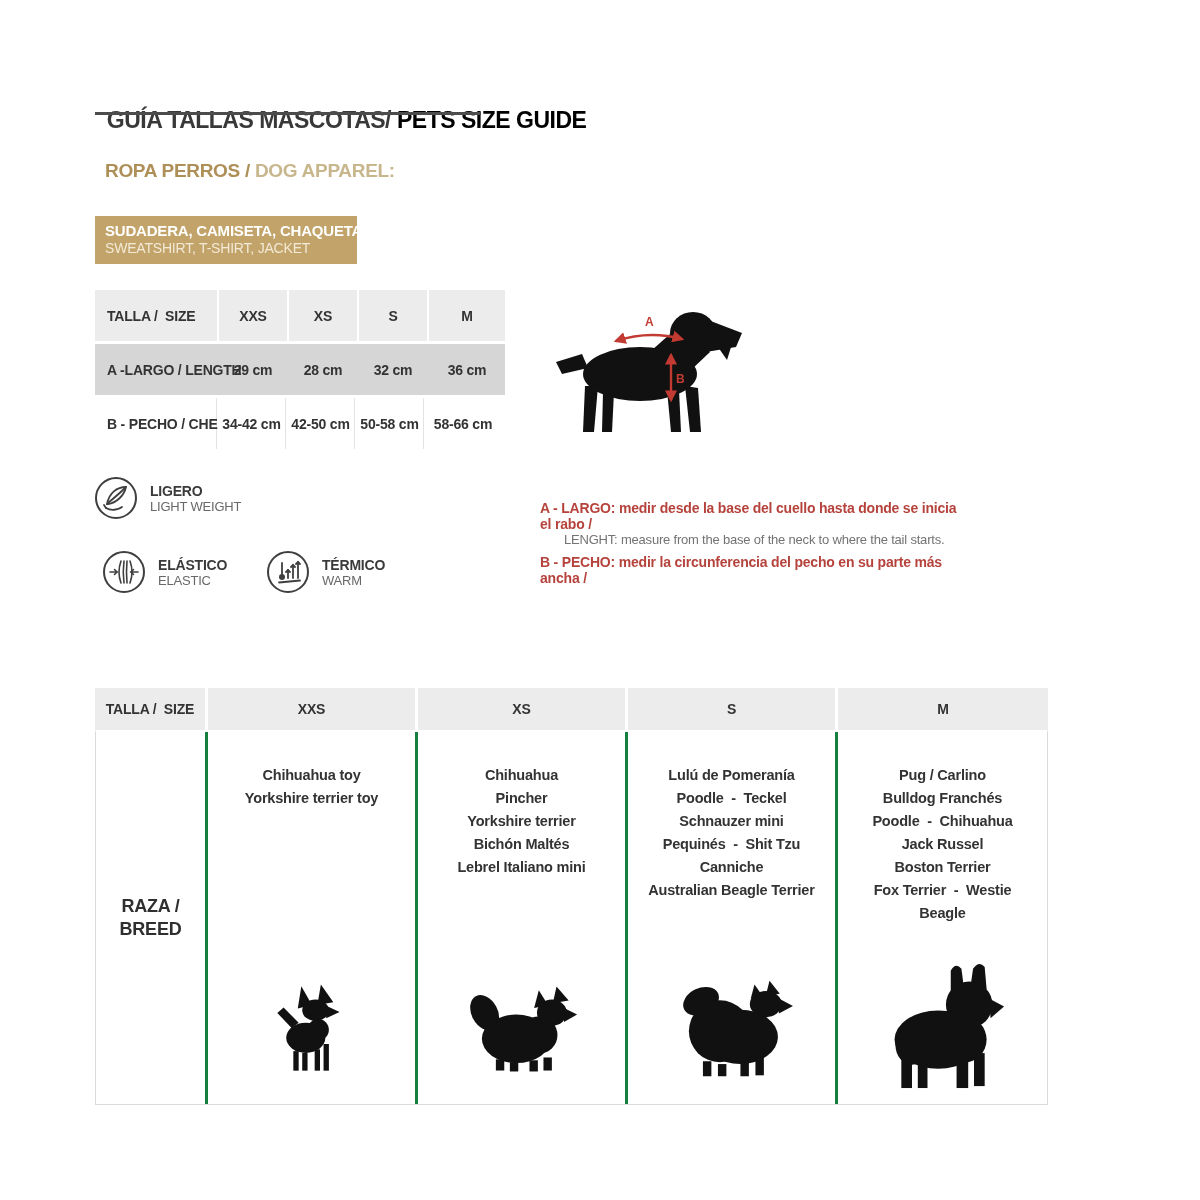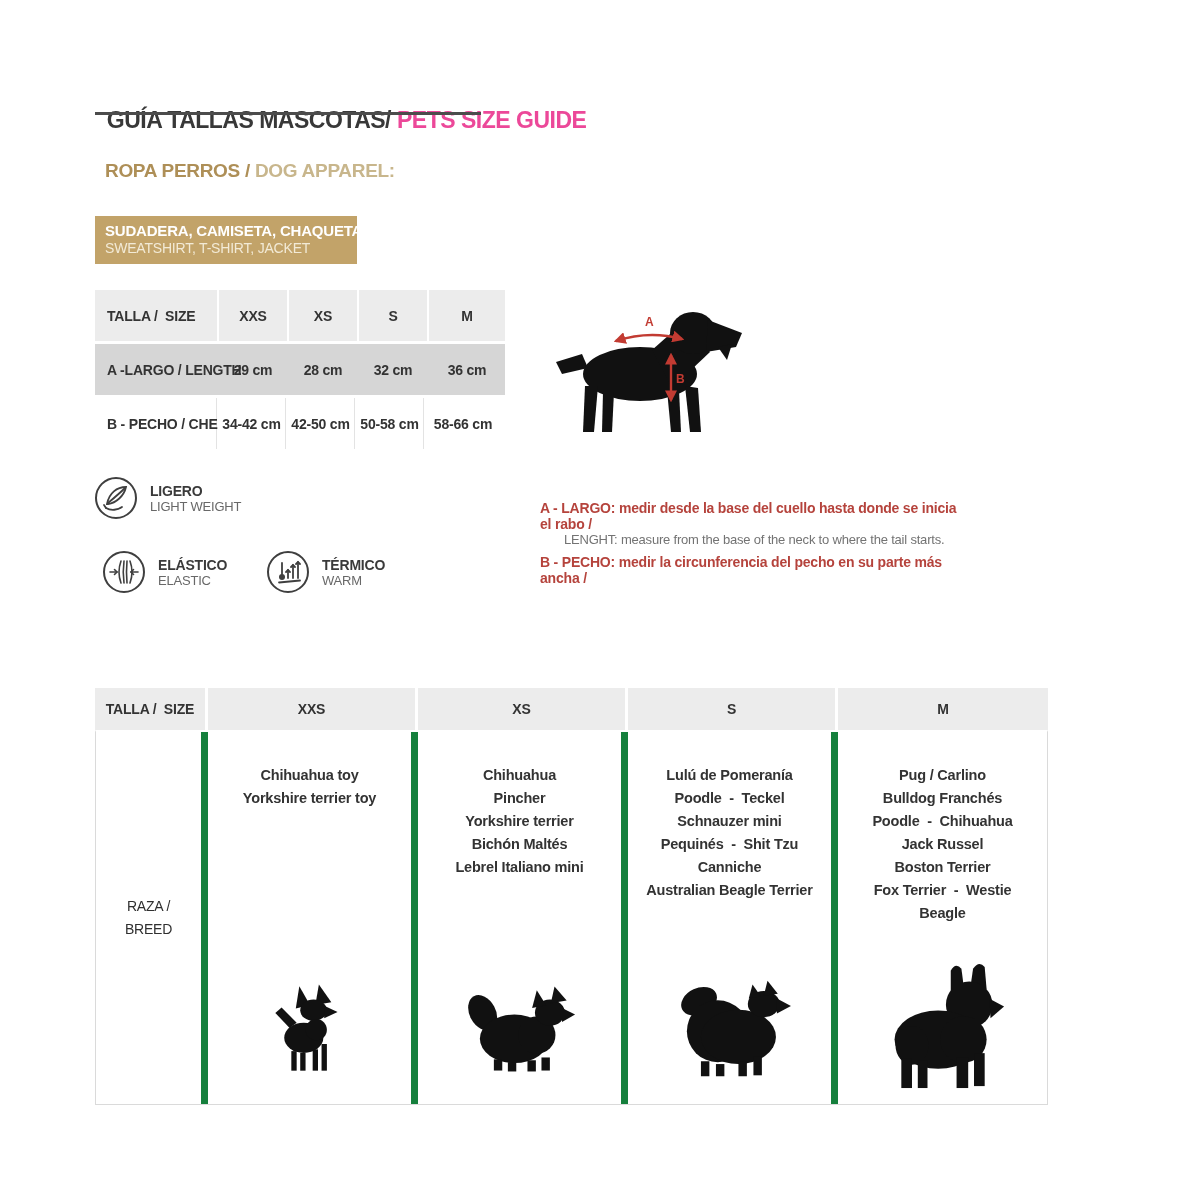--- a/index.html
+++ b/index.html
@@ -5,21 +5,21 @@
   html,body{margin:0;padding:0;}
   body{
     width:1200px;height:1200px;background:#ffffff;position:relative;
     font-family:"Liberation Sans", sans-serif;color:#3b3b3b;overflow:hidden;
   }
   .abs{position:absolute;}
 
   
   .page-title{left:95px;top:80px;font-size:23px;font-weight:bold;letter-spacing:-0.5px;white-space:pre;}
   .page-title .t-es{color:#383838;}
-  .page-title .t-en{color:#ec4899;margin-left:6px;}
+  .page-title .t-en{color:#000000;margin-left:6px;}
   .title-underline{left:95px;top:112px;width:386px;height:3px;background:#4c4c4c;}
   .subtitle{left:95px;top:138px;font-size:19px;letter-spacing:-0.3px;white-space:pre;}
   .subtitle .s-es{color:#ae8f57;font-weight:bold;}
   .subtitle .s-en{color:#c8b68c;font-weight:bold;margin-left:5px;}
 
   
   .banner{left:95px;top:216px;width:262px;box-sizing:border-box;background:#c2a369;padding:5px 10px 7px 10px;}
   .banner .b-es{font-size:15px;font-weight:bold;color:#ffffff;letter-spacing:-0.2px;line-height:19px;white-space:pre;}
   .banner .b-en{font-size:14px;color:#f2ead6;letter-spacing:-0.2px;line-height:17px;white-space:pre;}
 
@@ -52,24 +52,24 @@
   .f-en{font-size:13px;color:#686868;line-height:15px;letter-spacing:-0.2px;}
 
   
   .breed-table{left:95px;top:688px;width:953px;}
   .bt-header{display:flex;}
   .bth{box-sizing:border-box;height:42px;background:#ececec;display:flex;align-items:center;justify-content:center;
        font-weight:bold;font-size:14px;color:#333;border-right:3px solid #ffffff;letter-spacing:-0.2px;white-space:pre;}
   .bth:last-child{border-right:none;}
   .bh0{width:113px;} .bh1,.bh2,.bh3{width:210px;} .bh4{width:210px;}
   .bt-body{display:flex;width:953px;height:375px;box-sizing:border-box;border:1px solid #dadada;border-top:2px solid #ffffff;}
-  .btc{box-sizing:border-box;border-right:7px solid #15803d;display:flex;flex-direction:column;align-items:center;}
+  .btc{box-sizing:border-box;border-right:3px solid #15803d;display:flex;flex-direction:column;align-items:center;}
   .btc:last-child{border-right:none;}
   .bc0{width:112px;justify-content:center;} .bc1,.bc2,.bc3{width:210px;} .bc4{flex:1;}
-  .row-label{font-size:14px;font-weight:normal;line-height:23px;text-align:center;color:#2f2f2f;letter-spacing:-0.2px;}
+  .row-label{font-size:18px;font-weight:bold;line-height:23px;text-align:center;color:#2f2f2f;letter-spacing:-0.2px;}
   .breeds{padding-top:32px;text-align:center;}
   .breed-line{font-size:14.5px;font-weight:bold;line-height:23px;white-space:pre;color:#333;letter-spacing:-0.2px;}
   .dog-wrap{margin-top:auto;display:flex;justify-content:center;}
 </style>
 </head>
 <body>
 
 <div class="abs page-title">
   <span class="t-es">GUÍA TALLAS MASCOTAS/</span><span class="t-en">PETS SIZE GUIDE</span>
 </div>

